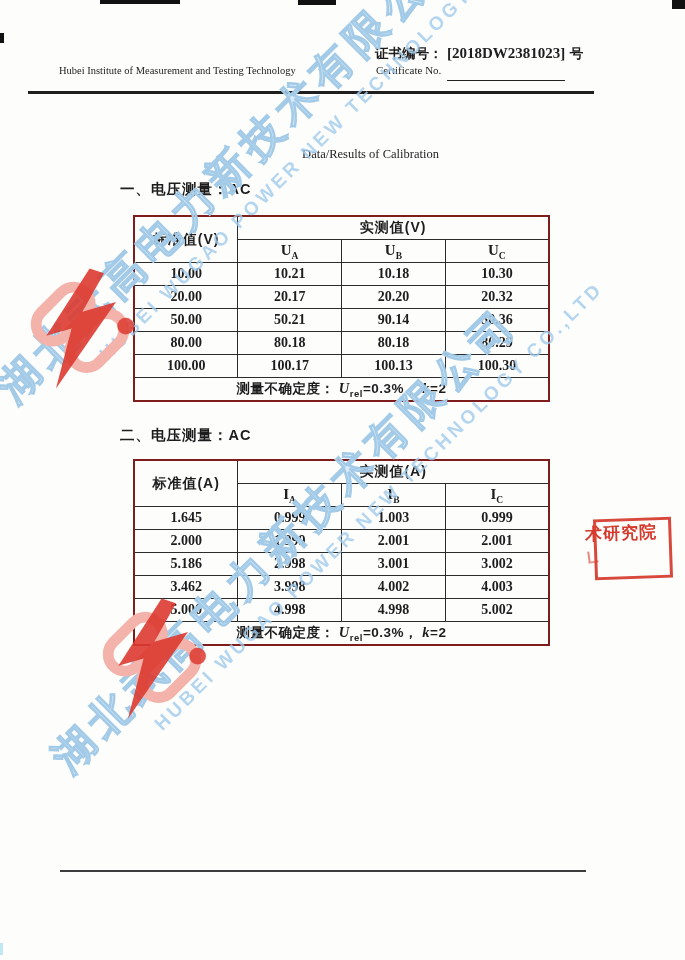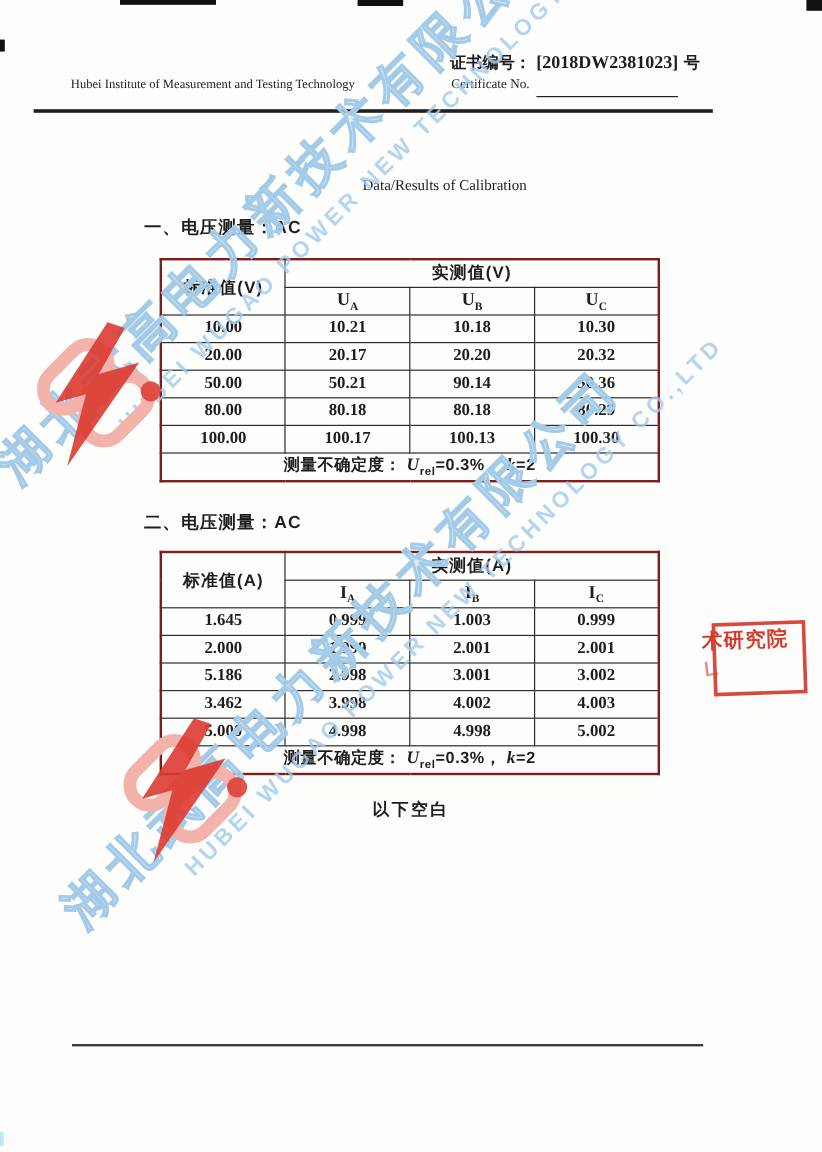--- a/index.html
+++ b/index.html
@@ -194,21 +194,20 @@
     <tr>
       <td class="unc" colspan="4">
         <span>测量不确定度：</span>
         <span class="it">U</span><sub>rel</sub><span>=0.3%，</span>
         <span class="it">k</span><span>=2</span>
       </td>
     </tr>
   </tbody>
     </table>
 
-  <div class="blank-note">以下空白</div>
 
   <div class="stamp-box"></div>
   <div class="stamp-text">术研究院</div>
   <div class="stamp-frag"></div>
 
   <div class="foot-rule"></div>
 
   <div class="art art-t1"></div>
   <div class="art art-t2"></div>
   <div class="art art-t3"></div>

